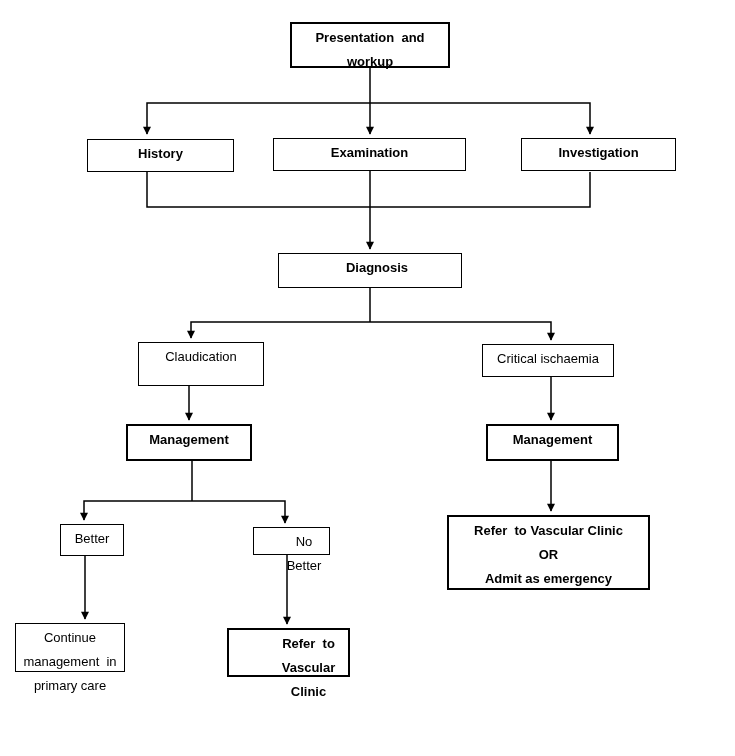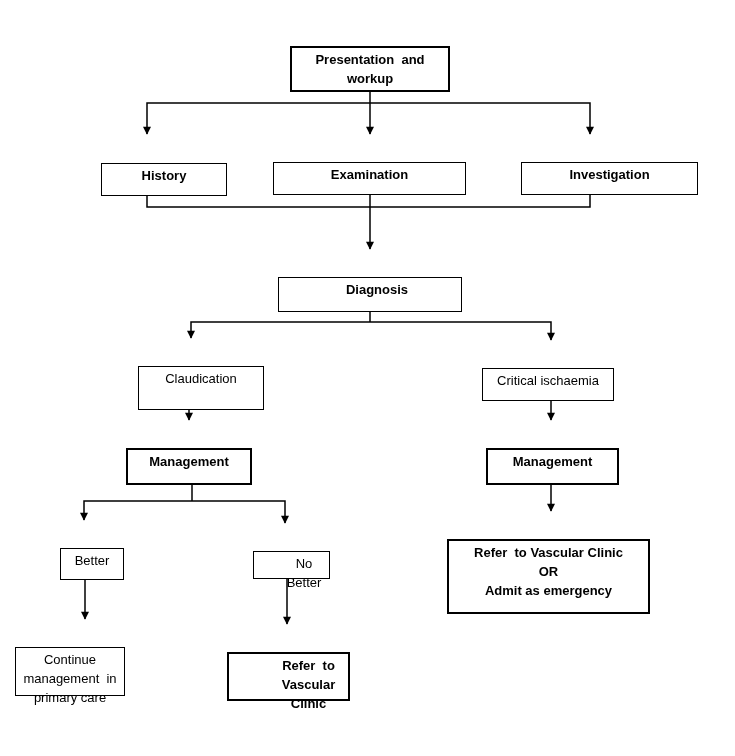--- a/index.html
+++ b/index.html
@@ -27,25 +27,24 @@
     stroke: #000000;
     stroke-width: 1.5;
   }
   .node {
     position: absolute;
     box-sizing: border-box;
     border: 1px solid #000000;
     background: #ffffff;
     color: #000000;
     font-size: 13px;
-    line-height: 19px;
+    line-height: 24px;
     text-align: center;
     padding-top: 2px;
     white-space: pre-wrap;
-    margin-top: 24px;
   }
   .node--bold { font-weight: bold; }
   .node--thick { border-width: 2px; }
 </style>
 </head>
 <body>
 
 <div id="canvas">
 
   <svg id="connectors" viewBox="0 0 735 756" xmlns="http://www.w3.org/2000/svg">
@@ -73,25 +72,25 @@
     <path d="M85,556 L85,619" marker-end="url(#arrow)"></path>
     <path d="M287,555 L287,624" marker-end="url(#arrow)"></path>
 
     <path d="M551,377 L551,420" marker-end="url(#arrow)"></path>
     <path d="M551,461 L551,511" marker-end="url(#arrow)"></path>
   </svg>
 
   <div class="node node--bold node--thick" style="left:290px; top:22px; width:160px; height:46px;">Presentation  and
 workup</div>
 
-  <div class="node node--bold" style="left:101px; top:139px; width:126px; height:33px;">History</div>
+  <div class="node node--bold" style="left:87px; top:139px; width:147px; height:33px;">History</div>
 
   <div class="node node--bold" style="left:273px; top:138px; width:193px; height:33px;">Examination</div>
 
-  <div class="node node--bold" style="left:521px; top:138px; width:177px; height:33px;">Investigation</div>
+  <div class="node node--bold" style="left:521px; top:138px; width:155px; height:33px;">Investigation</div>
 
   <div class="node node--bold" style="left:278px; top:253px; width:184px; height:35px;padding-left:14px;">Diagnosis</div>
 
   <div class="node" style="left:138px; top:342px; width:126px; height:44px;">Claudication</div>
 
   <div class="node" style="left:482px; top:344px; width:132px; height:33px;">Critical ischaemia</div>
 
   <div class="node node--bold node--thick" style="left:126px; top:424px; width:126px; height:37px;">Management</div>
 
   <div class="node node--bold node--thick" style="left:486px; top:424px; width:133px; height:37px;">Management</div>

